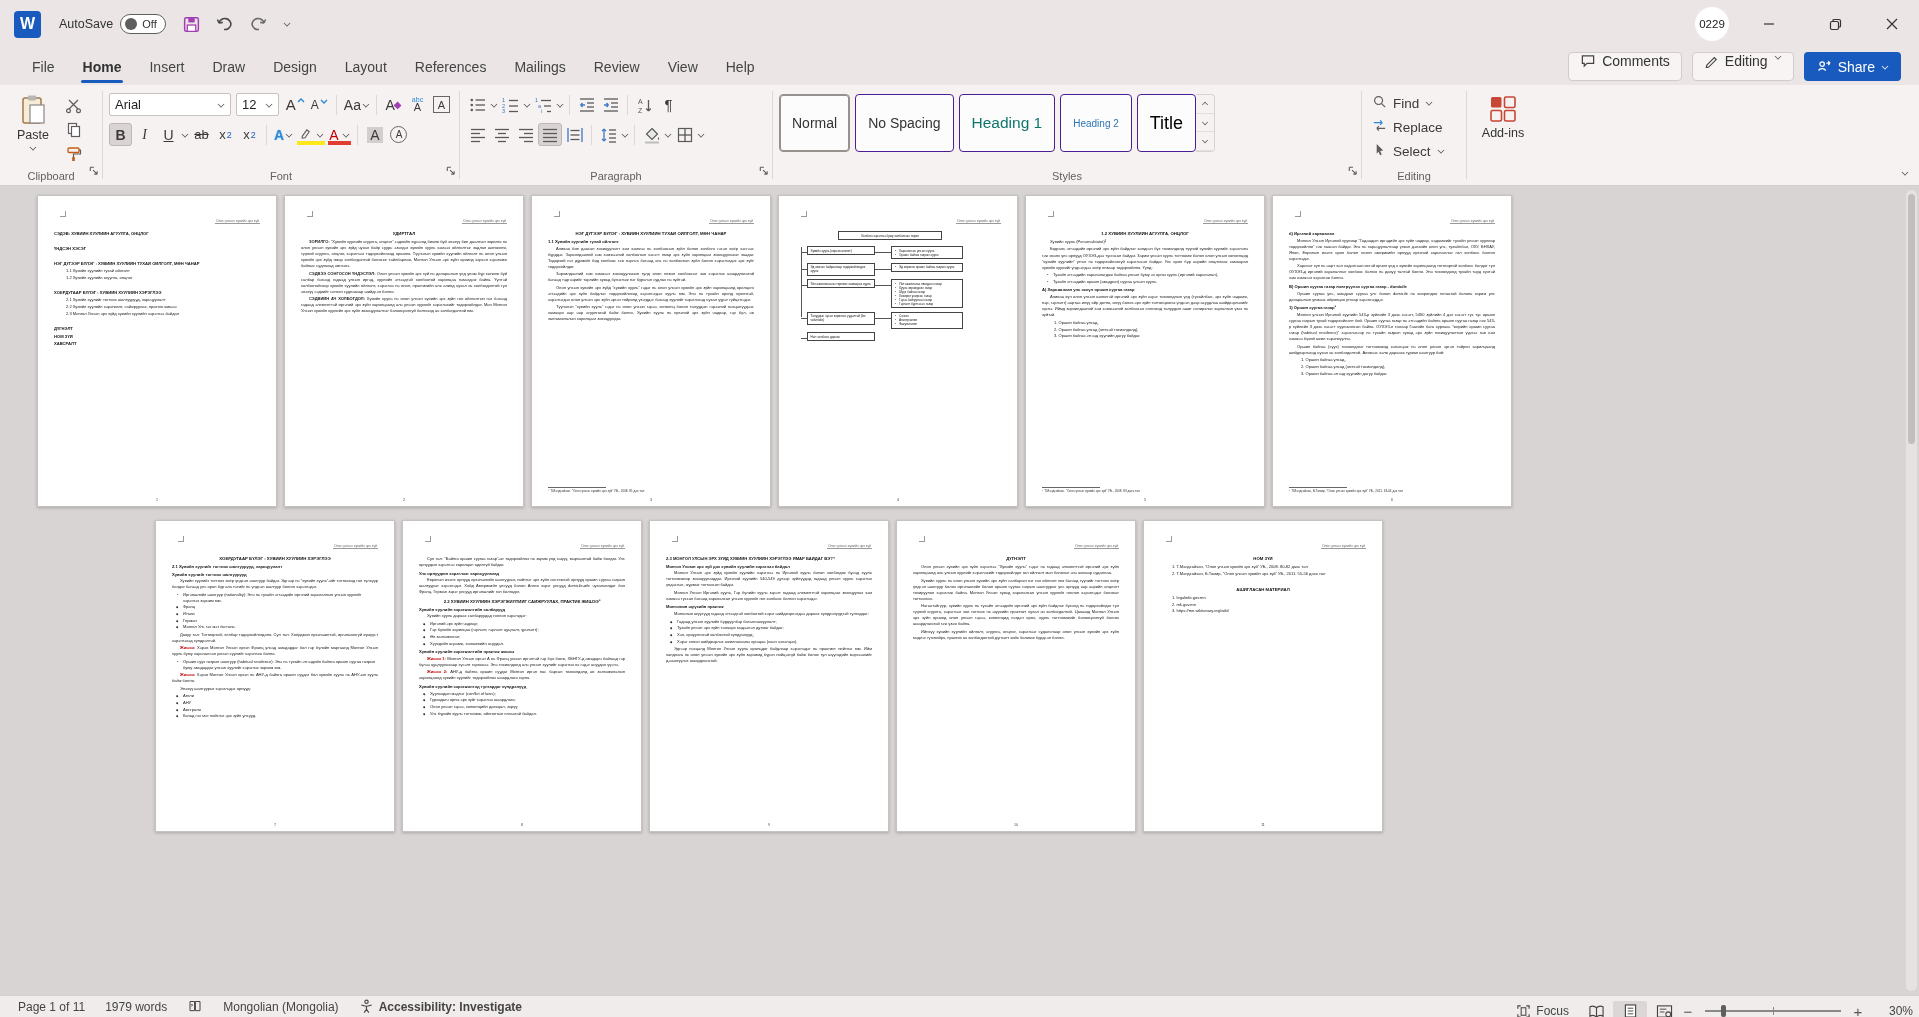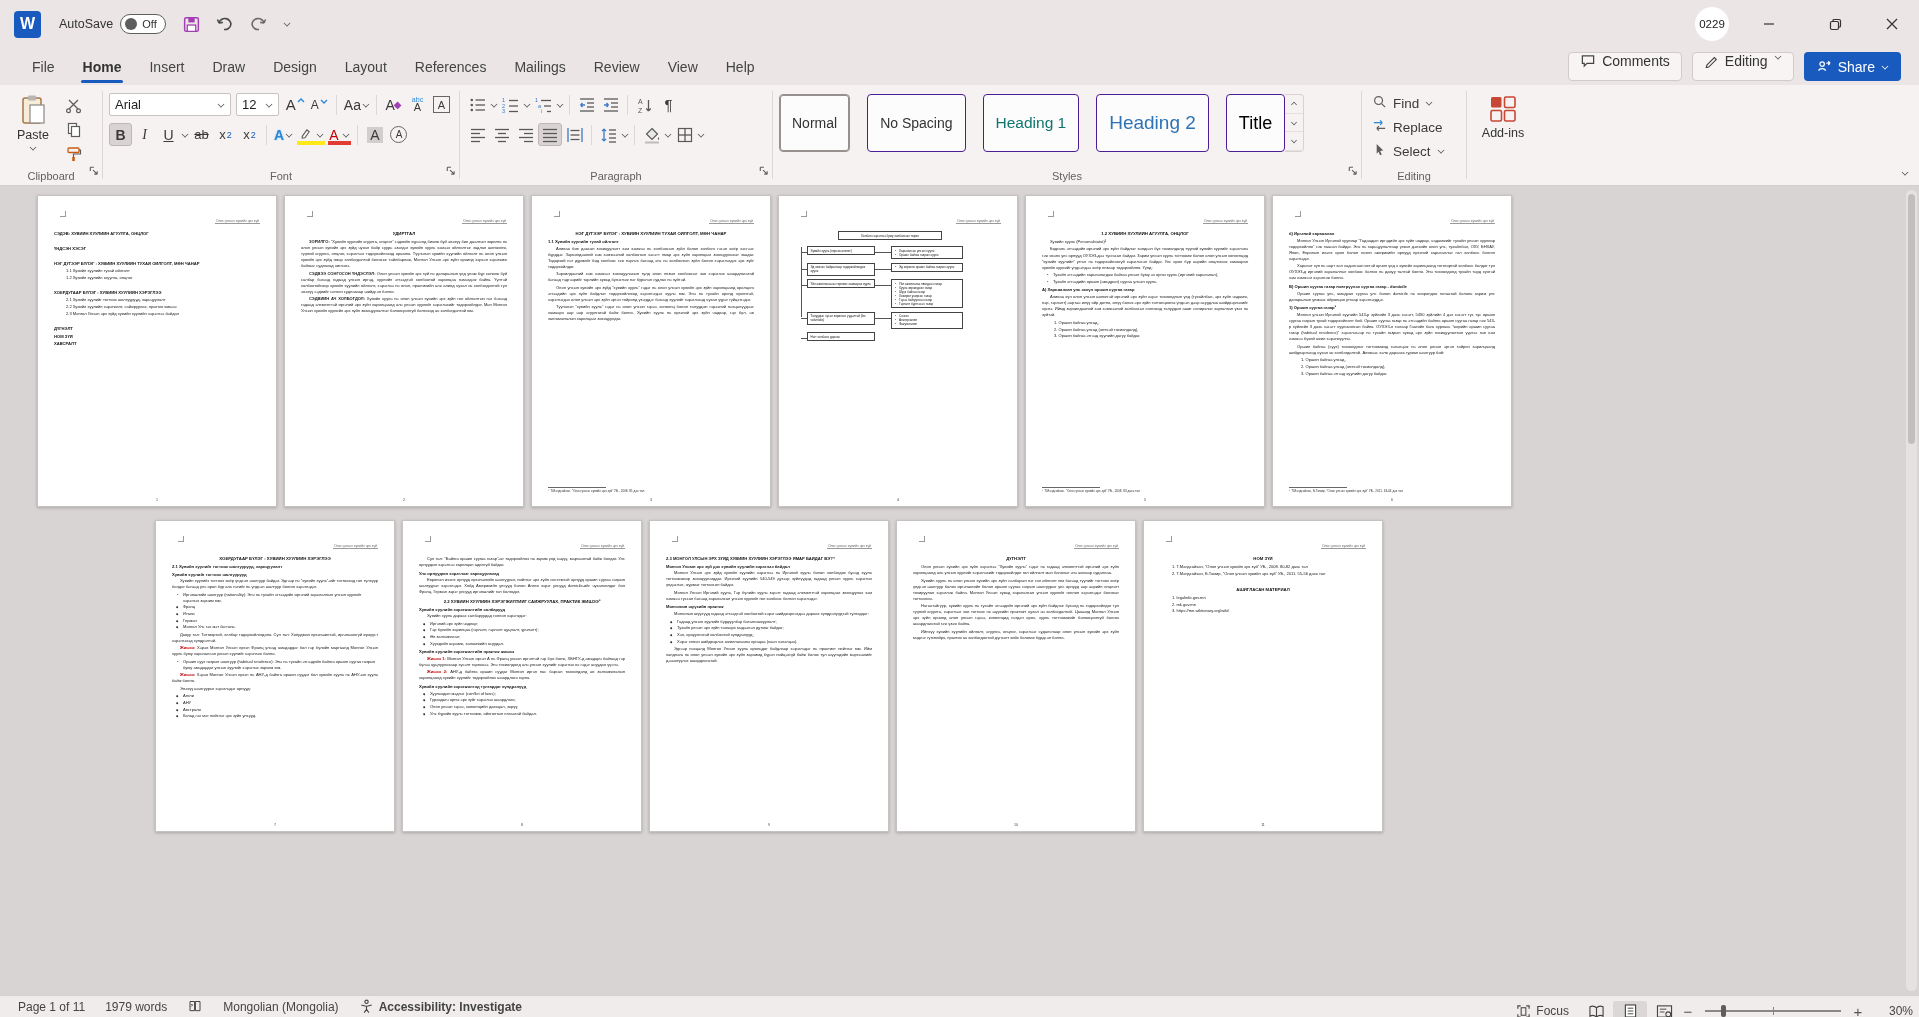--- a/index.html
+++ b/index.html
@@ -74,21 +74,21 @@
   .phon .t{ font-size:7px; color:#2b88d8; } .phon .a{ font-size:11px; }
   .bigbtn{ width:54px; display:flex; flex-direction:column; align-items:center; gap:2px;
     padding-top:2px; font-size:12.5px; color:#333; border-radius:4px; }
   .clipcol{ display:flex; flex-direction:column; gap:4px; margin-left:2px; padding-top:4px; }
   .clipcol .rb{ height:20px; }
   
   .stylebox{ height:58px; border:1px solid #4c1d95; border-radius:4px; background:#fdfcfc;
     display:flex; align-items:center; justify-content:center; padding:0 12px; }
   .stylebox.selected{ border:1px solid #96908e; box-shadow:0 0 0 1px #96908e inset; }
   .st-normal{ font-size:14px; color:#333; } .st-nospacing{ font-size:14px; color:#333; }
-  .st-h1{ font-size:15.5px; color:#0f766e; } .st-h2{ font-size:19px; color:#2e74b5; }
+  .st-h1{ font-size:15.5px; color:#0f766e; } .st-h2{ font-size:10px; color:#2e74b5; }
   .st-title{ font-size:18px; font-weight:400; color:#000000; }
   .gal-strip{ width:19px; height:58px; border:1px solid #d8d2d0; border-left:none; border-radius:0 4px 4px 0;
     display:flex; flex-direction:column; }
   .gal-strip div{ flex:1; display:flex; align-items:center; justify-content:center; color:#555;
     border-bottom:1px solid #e4dedd; }
   .edrow{ display:flex; align-items:center; gap:6px; height:22px; font-size:13.5px; color:#3b3a39; padding:0 4px; }
   .collapse-chv{ position:absolute; right:10px; bottom:8px; color:#555; }
 
   
   .canvas{ position:relative; height:809px; background:#d8d4d4; overflow:hidden; }
@@ -490,21 +490,21 @@
     <div class="grp-lab">Paragraph</div>
     <span class="launcher"><svg width="11" height="11" viewBox="0 0 12 12">
           <path d="M2.5,2.5 h4 M2.5,2.5 v4" stroke="#5f5d5b" stroke-width="1.2" fill="none"></path>
           <path d="M5.5,5.5 L10,10 M10,10 h-3.2 M10,10 v-3.2" stroke="#5f5d5b" stroke-width="1.2" fill="none"></path>
         </svg></span>
   </div>
   <div class="gdiv"></div>
 
   <div class="grp" style="width:588px">
     <div style="display:flex; align-items:flex-start; padding-top:2px">
-      <div id="styles-gallery" style="display:flex; gap:17px">
+      <div id="styles-gallery" style="display:flex; gap:5px">
           <div class="stylebox selected">
             <span class="st-normal">Normal</span>
           </div>
           <div class="stylebox">
             <span class="st-nospacing">No Spacing</span>
           </div>
           <div class="stylebox">
             <span class="st-h1">Heading 1</span>
           </div>
           <div class="stylebox">

